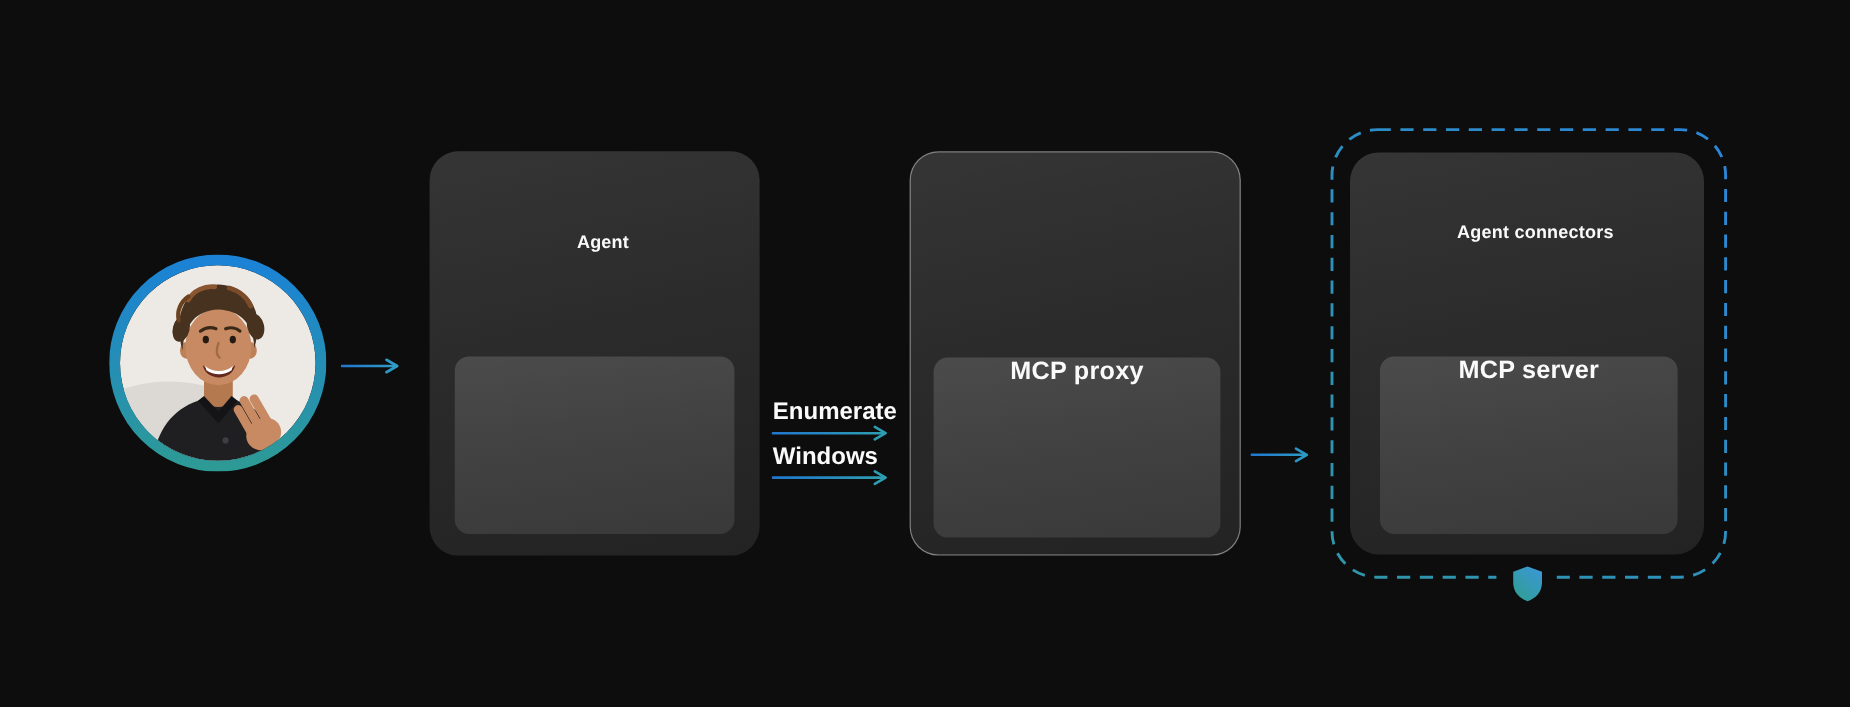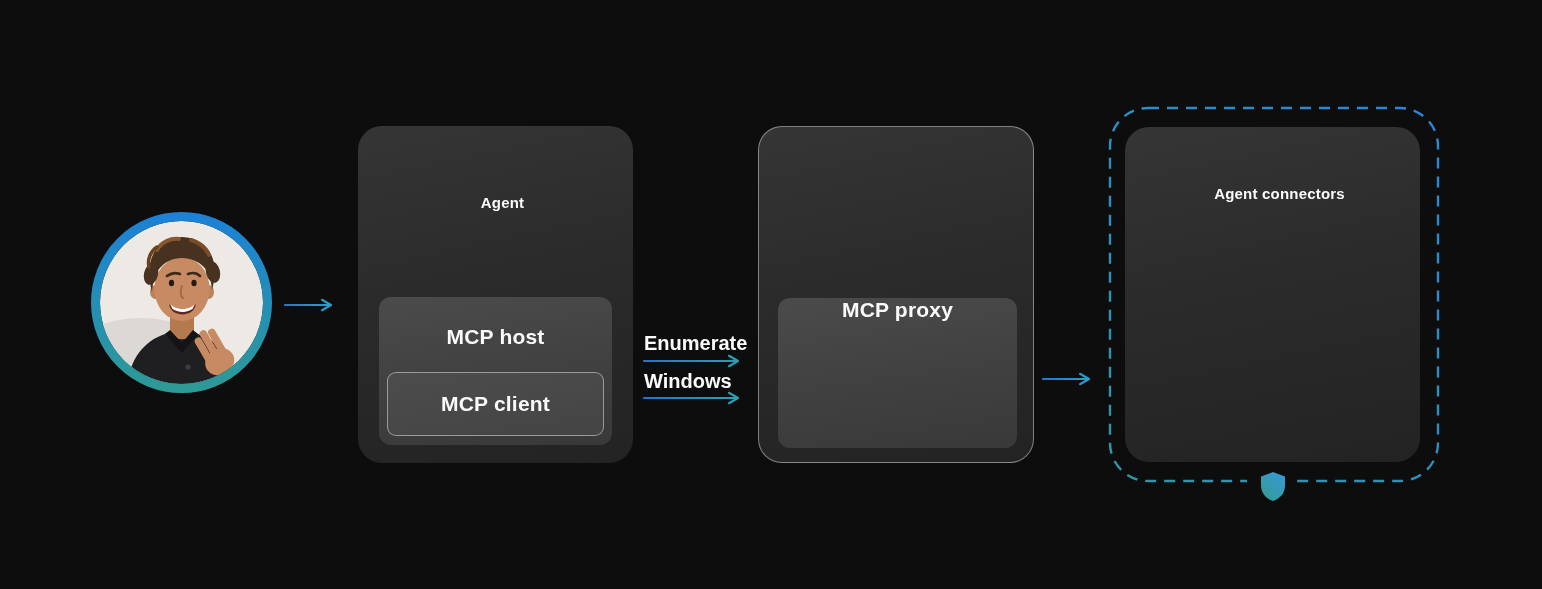--- a/index.html
+++ b/index.html
@@ -112,24 +112,20 @@
           <stop offset="1" stop-color="#32a6c4"></stop>
         </linearGradient>
       </defs>
     <path d="M1,8 H46" stroke="url(#g-user)" stroke-width="2.2" fill="none" stroke-linecap="round"></path>
     <path d="M38,2.8 L47,8 L38,13.2" stroke="url(#g-user)" stroke-width="2.2" fill="none" stroke-linecap="round" stroke-linejoin="round"></path>
   </svg>
 
   <div class="node agent">
     <div class="node-title agent-title">Agent</div>
     <div class="subbox host">
-      <div class="sublabel host-label">MCP host</div>
-      <div class="clientbox">
-        <span class="sublabel">MCP client</span>
-      </div>
     </div>
   </div>
 
   <div class="flow-label enumerate">Enumerate</div>
   <svg class="arrow enum" width="104" height="16" viewBox="0 0 104 16">
     <defs>
         <linearGradient id="g-enum" gradientUnits="userSpaceOnUse" x1="0" y1="8" x2="104" y2="8">
       <stop offset="0" stop-color="#2176cf"></stop>
           <stop offset="1" stop-color="#2fa3ad"></stop>
         </linearGradient>
@@ -175,20 +171,25 @@
           <stop offset="1" stop-color="#2b86d8"></stop>
         </linearGradient>
       </defs>
     <rect x="2" y="2" width="328" height="373" rx="38" fill="none" stroke="url(#g-dash)" stroke-width="2.4" stroke-dasharray="11 8"></rect>
   </svg>
 
   <div class="node connectors">
     <div class="node-title connectors-title">
       <span>Agent connectors</span>
     </div>
+    <div class="subbox server">
+      <div class="center-label">
+          <span class="sublabel">MCP server</span>
+        </div>
+    </div>
   </div>
 
   <div class="shield-gap"></div>
   <svg class="shield" width="28" height="31" viewBox="0 0 28 31">
     <defs>
         <linearGradient id="g-shield" gradientUnits="userSpaceOnUse" x1="2" y1="29" x2="26" y2="3">
       <stop offset="0" stop-color="#2f9f8e"></stop>
           <stop offset="1" stop-color="#3b97d8"></stop>
         </linearGradient>
       </defs>

